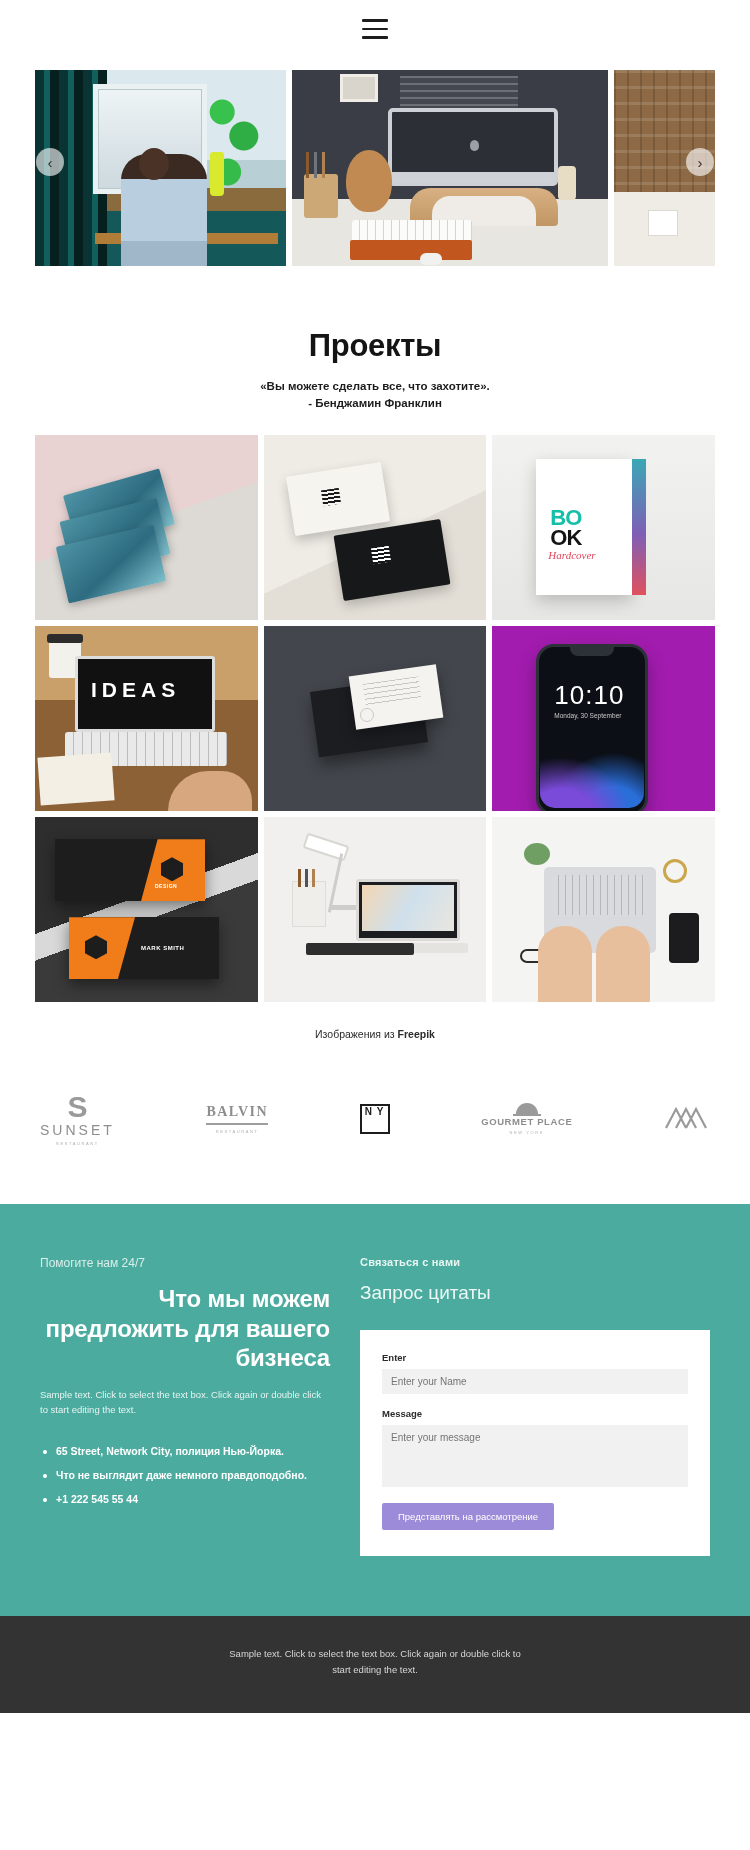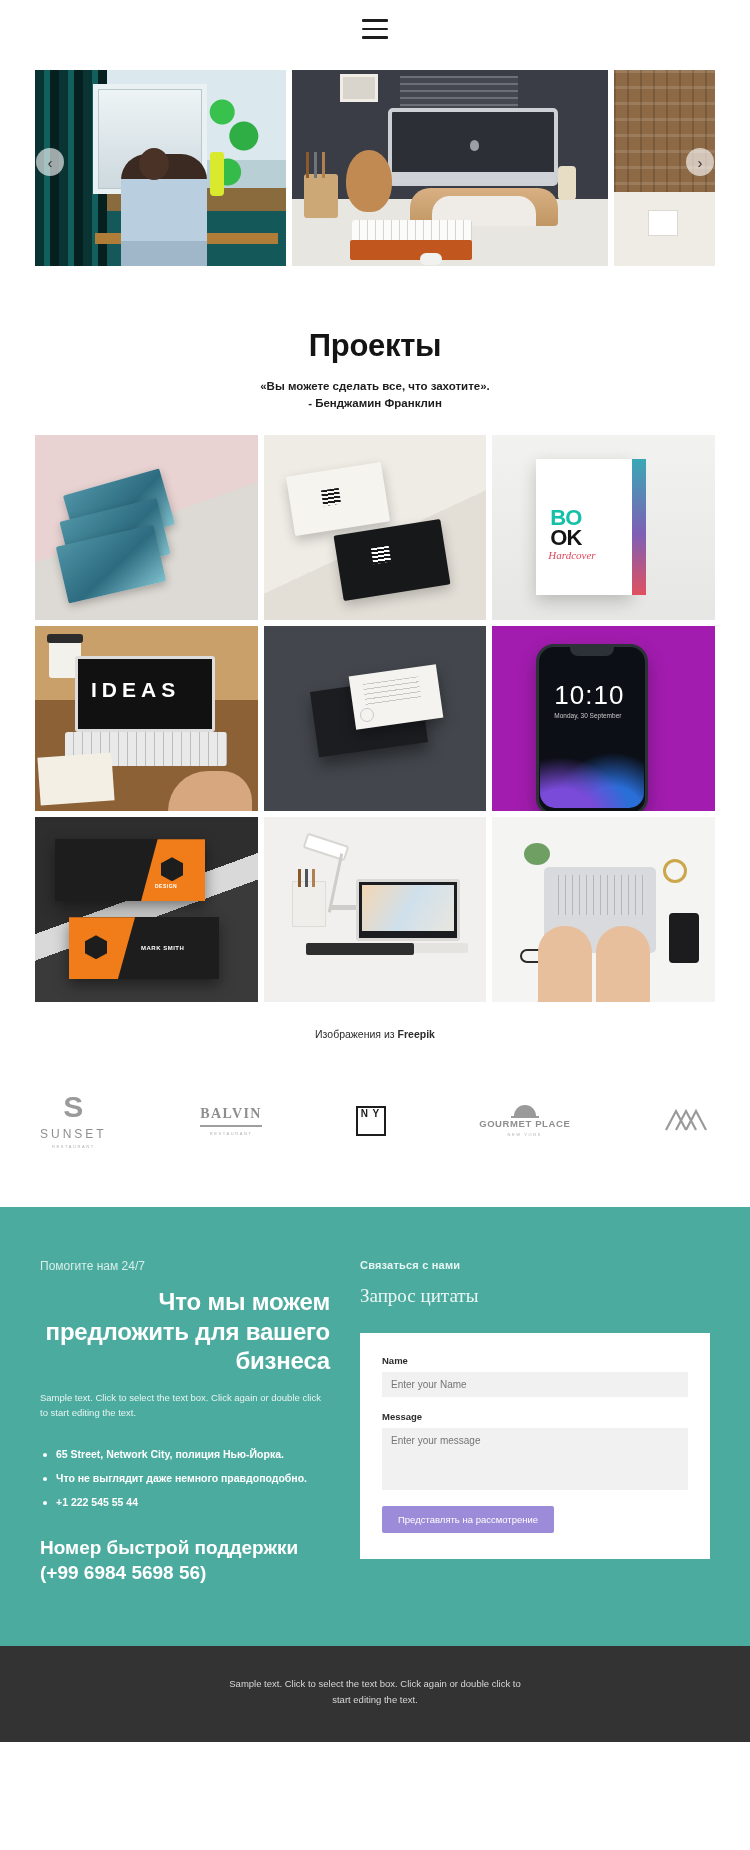--- a/index.html
+++ b/index.html
@@ -224,21 +224,21 @@
   .credit { margin-top: 26px; text-align: center; font-size: 10.5px; color: #2b2b2b; }
   .credit b { font-weight: 700; }
 
   
   .logos {
     margin-top: 52px; padding: 0 40px 58px 40px;
     display: flex; align-items: center; justify-content: space-between;
   }
   .logo { text-align: center; color: #8e8e8e; }
   .logo .big-s { font-size: 30px; font-weight: 800; color: #9a9a9a; line-height: 1; font-family: "Liberation Sans", sans-serif;}
-  .logo .nm  { font-size: 12px; letter-spacing: 3px; margin-top: 5px; color:#8e8e8e; }
+  .logo .nm  { font-size: 14px; letter-spacing: 3px; color:#8e8e8e; }
   .logo .sub { font-size: 4px; letter-spacing: 1.6px; margin-top: 3px; color:#b0b0b0; }
   .logo .balvin { font-size: 14px; font-weight: 700; letter-spacing: 1.4px; color:#8e8e8e;
                   font-family: "Liberation Serif", serif; }
   .logo .rule { height: 2px; background: #9e9e9e; margin: 3px 0 4px 0; }
   .ny-box { width: 30px; height: 30px; border: 2.5px solid #1c1c1c; display:flex; align-items:flex-start; justify-content:center;
             margin: 0 auto; }
   .ny-box span { font-size: 10px; font-weight: 700; letter-spacing: 1px; color:#1c1c1c;}
   .dome { width: 22px; height: 11px; background:#9a9a9a; border-radius: 11px 11px 0 0; margin: 0 auto 2px auto; position:relative;}
   .dome::after { content:""; position:absolute; left:-3px; bottom:-2px; width:28px; height:2px; background:#9a9a9a;}
   .logo .gourmet { font-size: 9.5px; font-weight: 700; letter-spacing: .6px; color:#8e8e8e;
@@ -264,21 +264,21 @@
   .bullets li {
     position: relative; padding-left: 16px; margin-bottom: 9px;
     font-size: 10.5px; font-weight: 700; color: #ffffff; line-height: 1.45;
   }
   .bullets li::before {
     content: ""; position: absolute; left: 3px; top: 6px;
     width: 4px; height: 4px; border-radius: 50%; background: #ffffff;
   }
   .support { margin-top: 26px; font-size: 19px; font-weight: 800; color: #ffffff; line-height: 1.3; }
 
-  .form-title { font-size: 19px; color: #ecf7f5; font-weight: 400; margin-bottom: 26px; font-family: Liberation Serif, serif; }
+  .form-title { font-size: 19px; color: #ecf7f5; font-weight: 400; margin-bottom: 26px; }
   .form-card { background: #ffffff; padding: 22px 22px 26px 22px; }
   .fld-label { font-size: 9.5px; font-weight: 700; color: #2b2b2b; margin-bottom: 6px; }
   .fld {
     width: 100%; background: #f1f1f1; border: none; outline: none;
     font-family: "Liberation Sans", sans-serif; font-size: 10px; color: #8d8d8d;
     padding: 7px 9px; margin-bottom: 14px; display: block;
   }
   textarea.fld { height: 62px; resize: none; margin-bottom: 16px; }
   .submit {
     background: #9b8bd8; color: #ffffff; border: none; cursor: pointer;
@@ -484,32 +484,28 @@
 
     <div class="col-left">
       <div class="eyebrow">Помогите нам 24/7</div>
       <div class="big-head">Что мы можем предложить для вашего бизнеса</div>
       <div class="sample">Sample text. Click to select the text box. Click again or double click to start editing the text.</div>
       <ul class="bullets">
         <li>65 Street, Network City, полиция Нью-Йорка.</li>
         <li>Что не выглядит даже немного правдоподобно.</li>
         <li>+1 222 545 55 44</li>
       </ul>
-      <div class="support">
-        <div>Номер быстрой поддержки</div>
-        <div>(+99 6984 5698 56)</div>
-      </div>
     </div>
 
     <div class="col-right">
       <div class="eyebrow bold">Связаться с нами</div>
       <div class="form-title">Запрос цитаты</div>
 
       <div class="form-card">
-        <div class="fld-label">Name</div>
+        <div class="fld-label">Enter</div>
         <input class="fld" type="text" placeholder="Enter your Name" style="">
 
         <div class="fld-label">Message</div>
         <textarea class="fld" placeholder="Enter your message" style=""></textarea>
 
         <button class="submit">Представлять на рассмотрение</button>
       </div>
     </div>
   </div>
 

